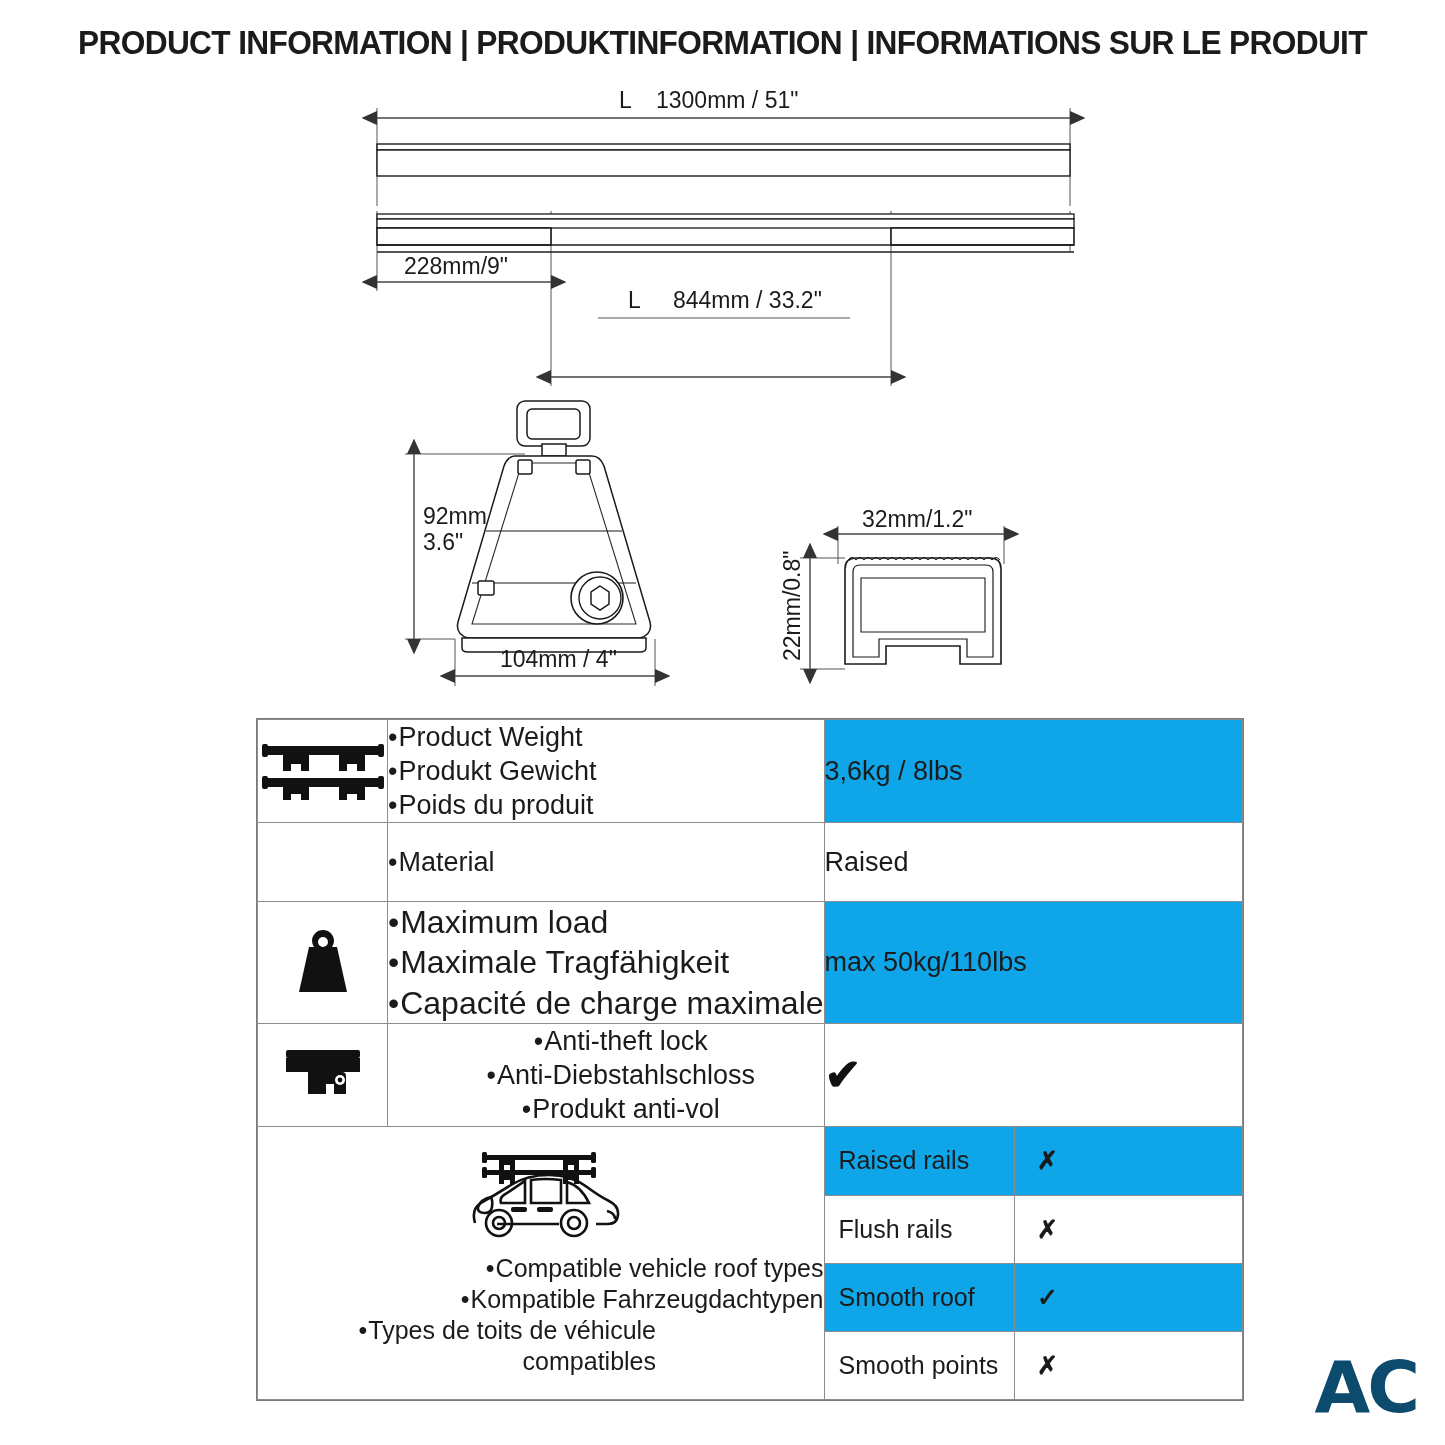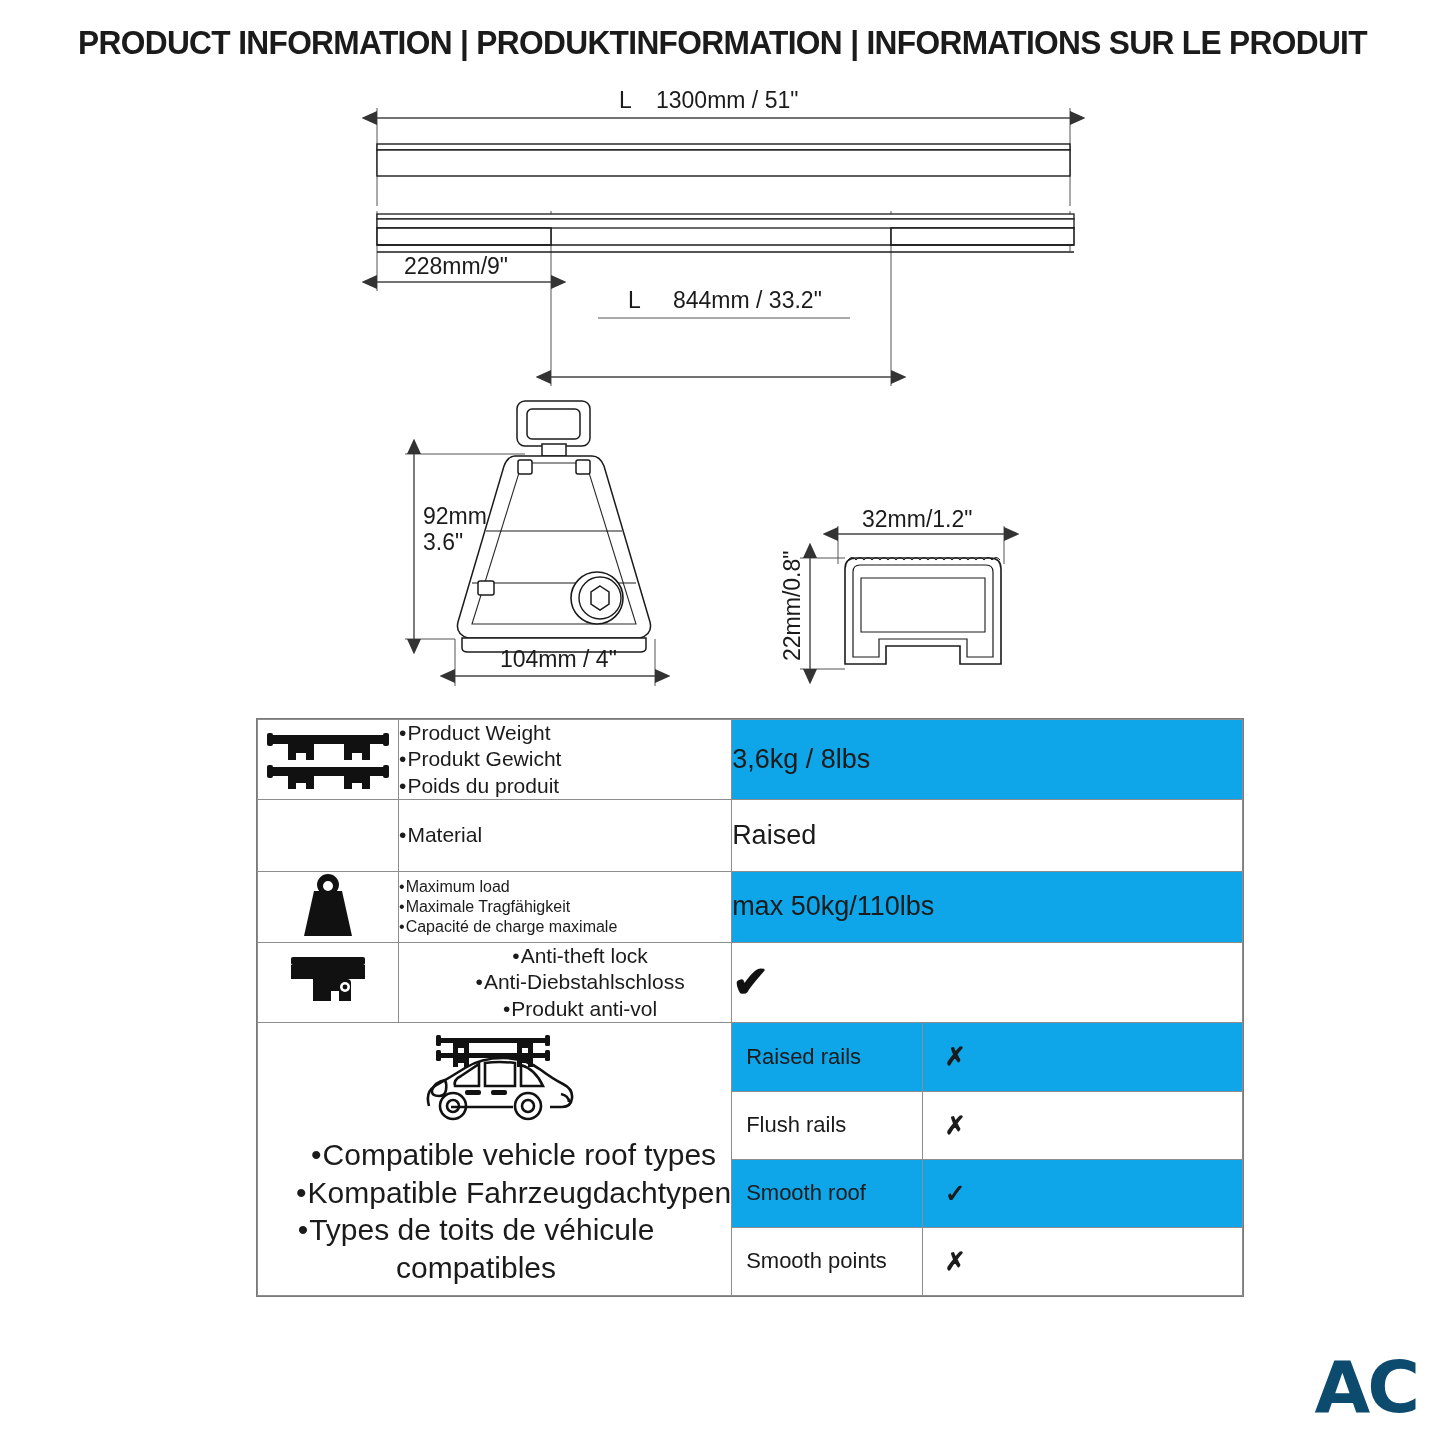--- a/index.html
+++ b/index.html
@@ -76,21 +76,21 @@
     padding: 8px 6px 8px 10px;
   }
   .cell-value {
     padding: 8px 0 8px 22px;
     font-size: 27px;
     color: #1b1b1b;
   }
   .shaded { background: #0ea5e9; }
 
   .label-lines {
-    font-size: 21px;
+    font-size: 27px;
     line-height: 1.26;
     color: #1b1b1b;
     white-space: nowrap;
   }
   .label-lines .bullet-line::before {
     content: "•";
     margin-right: 1px;
   }
   .label-wrapline {
     white-space: normal;
@@ -100,41 +100,41 @@
     font-size: 44px;
     line-height: 1;
     font-weight: 700;
     color: #111;
   }
 
   
   .roof-table { width: 100%; border-collapse: collapse; }
   .roof-table td {
     border: 1px solid #8d8d8d;
-    font-size: 22px;
+    font-size: 25px;
     color: #1b1b1b;
     height: 68px;
   }
   .roof-table td.name { width: 190px; padding-left: 14px; }
   .roof-table td.val { padding-left: 22px; font-size: 25px; font-weight: 700; }
   .roof-table tr td:first-child { border-left: none; }
   .roof-table tr td:last-child { border-right: none; }
   .roof-table tr:first-child td { border-top: none; }
   .roof-table tr:last-child td { border-bottom: none; }
 
   .nested-holder { padding: 0; }
 
   .vehicle-cell {
     padding: 4px 8px 10px 8px;
     text-align: center;
   }
   .vehicle-cell .veh-label {
     margin-top: 8px;
-    text-align: center;
-    font-size: 30px;
+    text-align: right;
+    font-size: 25px;
     line-height: 1.25;
     padding-left: 38px;
   }
 
   
   .logo {
     position: absolute;
     right: 28px;
     bottom: 22px;
     display: flex;
@@ -329,21 +329,21 @@
         <svg width="64" height="66" viewBox="0 0 64 66">
           <g fill="#111">
             <path d="M32,2 a11,11 0 0 1 11,11 a11,11 0 0 1 -2,6 h-18 a11,11 0 0 1 -2,-6 a11,11 0 0 1 11,-11 z
                      M32,9 a5,5 0 0 0 -5,5 a5,5 0 0 0 5,5 a5,5 0 0 0 5,-5 a5,5 0 0 0 -5,-5 z"></path>
             <path d="M18,19 h28 l10,45 h-48 z"></path>
           </g>
         </svg>
       </span>
     </td>
     <td class="cell-label">
-      <div class="label-lines" style="font-size:16px;">
+      <div class="label-lines" style="font-size:32px;">
         <div class="bullet-line">Maximum load</div>
         <div class="bullet-line">Maximale Tragfähigkeit</div>
         <div class="bullet-line">Capacité de charge maximale</div>
       </div>
     </td>
     <td class="cell-value shaded">max 50kg/110lbs</td>
   </tr>
 
   <tr>
     <td class="cell-icon">

